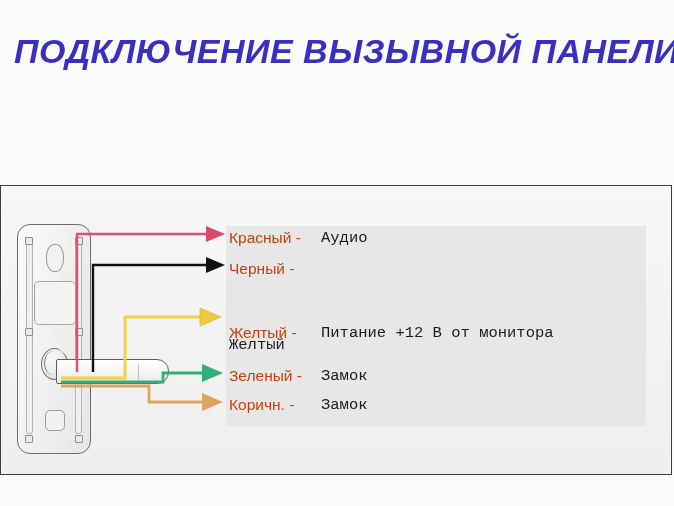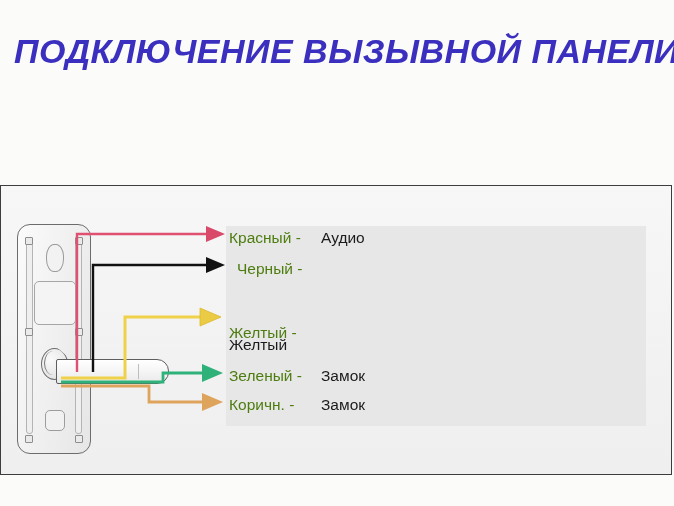--- a/index.html
+++ b/index.html
@@ -175,30 +175,30 @@
   .row {
     position: absolute;
     height: 22px;
     display: flex;
     align-items: center;
     white-space: nowrap;
   }
   .wire-name {
     width: 92px;
     font-size: 15.5px;
-    color: #4d7c0f;
+    color: #c2410c;
     font-family: "Liberation Sans", "DejaVu Sans", sans-serif;
   }
   .wire-func {
     font-size: 15.5px;
     color: #1b1b1b;
-    font-family: Liberation Sans, sans-serif;
+    font-family: Liberation Mono, monospace;
   }
   #row-red    { left: 228px; top: 41px;  }
-  #row-black  { left: 236px; top: 72px;  }
+  #row-black  { left: 228px; top: 72px;  }
   #row-yellow { left: 228px; top: 136px; }
   #row-white  { left: 228px; top: 148px; }
   #row-green  { left: 228px; top: 179px; }
   #row-brown  { left: 228px; top: 208px; justify-content: flex-end; }
 </style>
 </head>
 <body>
 
 <div id="title-area">
   <div id="page-title">ПОДКЛЮЧЕНИЕ ВЫЗЫВНОЙ ПАНЕЛИ</div>
@@ -251,20 +251,21 @@
     <span class="wire-name">Красный -</span>
     <span class="wire-func">Аудио</span>
   </div>
 
   <div class="row" id="row-black">
     <span class="wire-name">Черный -</span>
   </div>
 
   <div class="row" id="row-yellow">
     <span class="wire-name">Желтый -</span>
+    <span class="wire-func">Питание +12 В от монитора</span>
   </div>
 
   <div class="row" id="row-white">
     <span class="wire-func">Желтый</span>
   </div>
 
   <div class="row" id="row-green">
     <span class="wire-name">Зеленый -</span>
     <span class="wire-func">Замок</span>
   </div>

